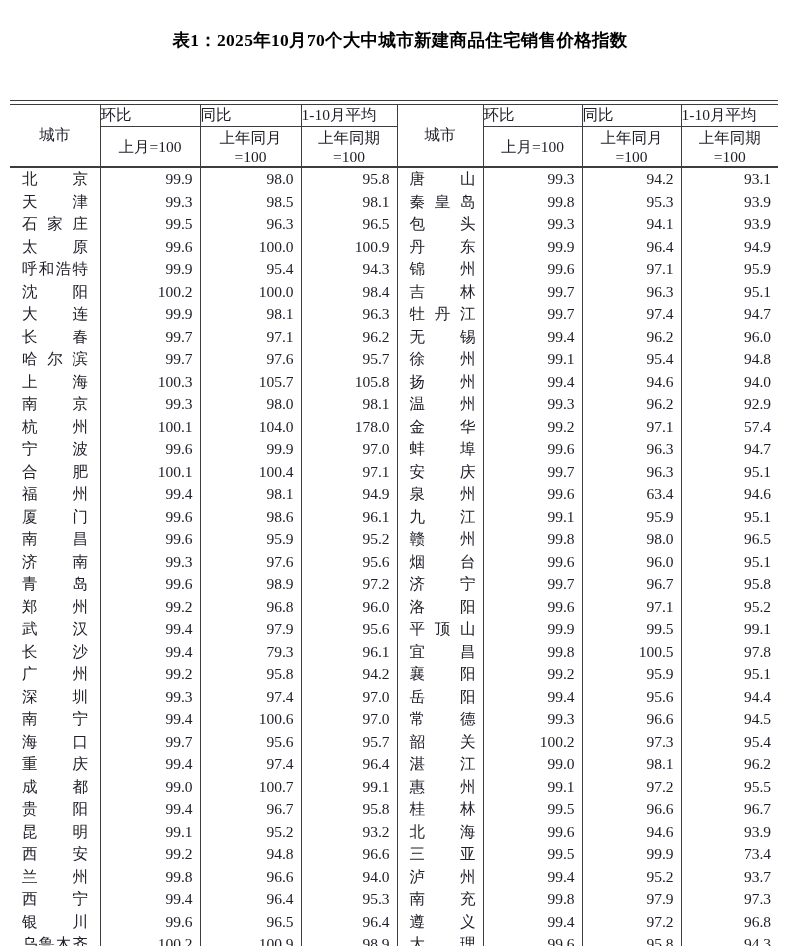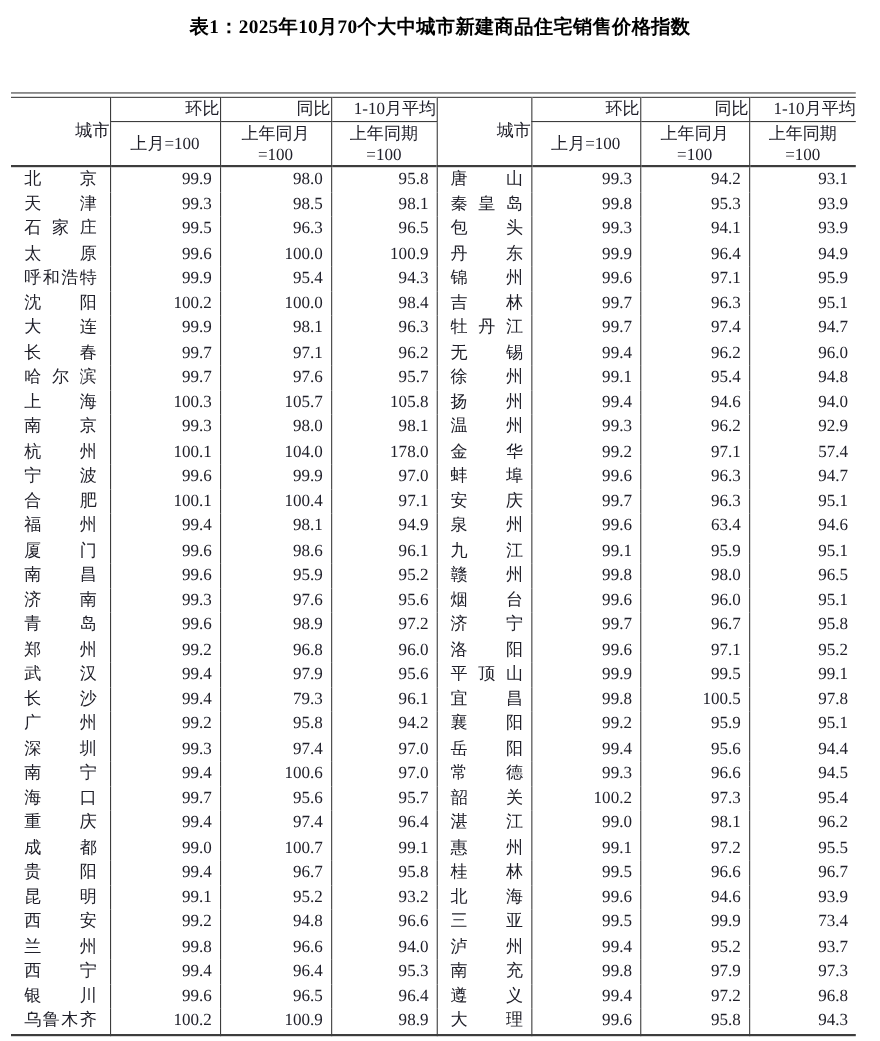--- a/index.html
+++ b/index.html
@@ -9,21 +9,21 @@
     --bg:#ffffff;
   }
   html,body{margin:0;padding:0;}
   body{
     width:800px;height:946px;background:var(--bg);
     font-family:"Liberation Serif","DejaVu Serif",serif;
     color:var(--text-color);
     -webkit-font-smoothing:antialiased;
   }
   .page-title{
-    margin-top:12px;
+    margin-top:28px;
     text-align:center;
     font-size:17.5px;
     font-weight:700;
     color:var(--title-color);
     letter-spacing:0.3px;
   }
   
   .table-wrap{
     margin:48px 22px 0 10px;
     width:768px;
@@ -39,27 +39,27 @@
   }
   th,td{
     padding:0;
     font-weight:400;
     font-size:15.5px;
     color:var(--text-color);
     overflow:hidden;
     white-space:nowrap;
   }
   
-  tr.h1 th{border-left:1px solid var(--border-color);text-align:right;}
+  tr.h1 th{border-left:1px solid var(--border-color);}
   tr.h1 th:first-child{border-left:none;}
   tr.h2 th{border-left:1px solid var(--border-color);}
   tbody td{border-left:1px solid var(--border-color);}
   tbody td:first-child{border-left:none;}
   
-  tr.h1 th.group{height:21px;border-bottom:1px solid var(--border-color);text-align:right;vertical-align:middle;}
+  tr.h1 th.group{height:21px;border-bottom:1px solid var(--border-color);text-align:left;vertical-align:middle;}
   th.cityhead{
     border-bottom:2px solid var(--border-color);
     text-align:center;vertical-align:middle;
   }
   tr.h2 th{
     height:39px;
     border-bottom:2px solid var(--border-color);
     text-align:center;vertical-align:middle;
     line-height:19px;
   }

